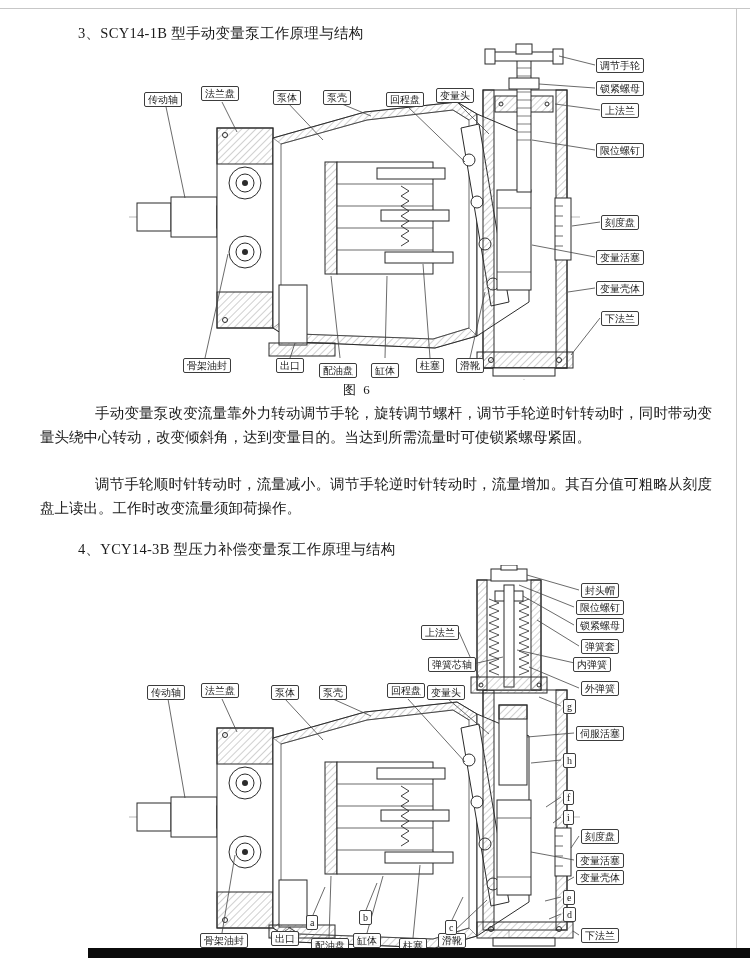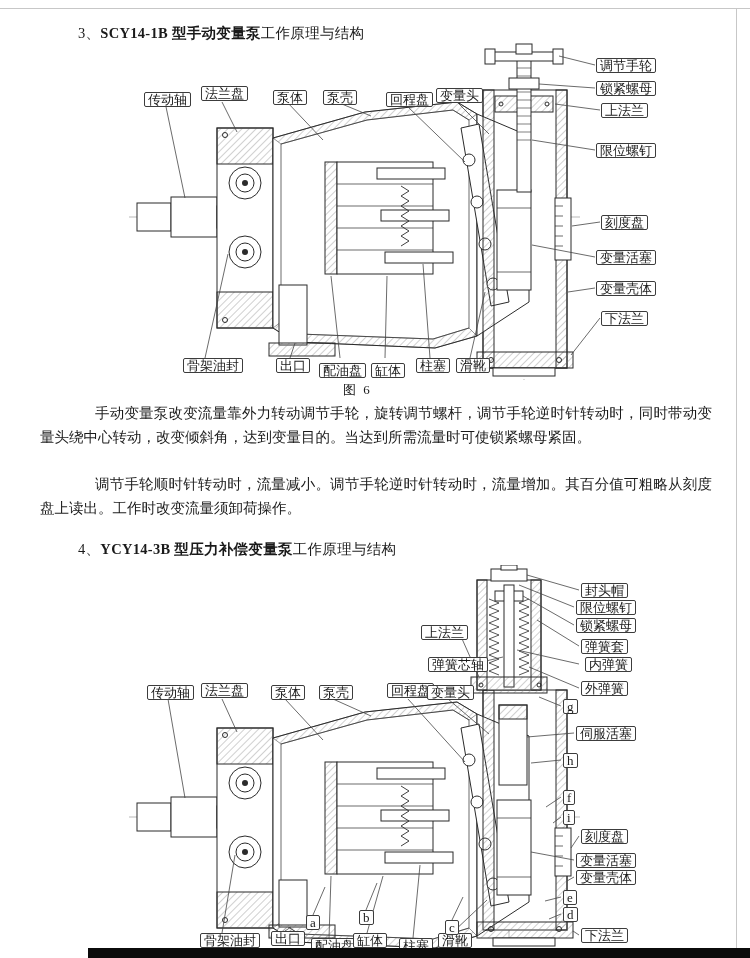--- a/index.html
+++ b/index.html
@@ -1,25 +1,25 @@
 <!DOCTYPE html>
 <html><head>
 <meta charset="utf-8">
 <style>
   *{margin:0;padding:0;box-sizing:border-box}
   html,body{width:750px;height:958px}
   body{position:relative;background:#ffffff;font-family:"Liberation Serif","DejaVu Serif",serif;color:#1a1a1a;overflow:hidden}
   .edge-top{position:absolute;left:0;top:8px;width:750px;height:1px;background:#c7c7c7}
   .edge-right{position:absolute;left:736px;top:8px;width:1px;height:950px;background:#c7c7c7}
   .sec-heading{position:absolute;font-size:14.5px;white-space:nowrap;letter-spacing:.3px}
-  .sec-heading .strong{font-weight:bold}
+  .sec-heading .strong{font-weight:normal}
   .para{position:absolute;left:40px;width:672px;font-size:14.5px;line-height:23.5px;text-align:justify;text-indent:55px}
   .diagram{position:absolute}
   .diagram svg{position:absolute;left:0;top:0}
-  .lbl{position:absolute;font-size:13px;line-height:11px;padding:1px 3px;border:1px solid #3c3c3c;border-radius:2px;background:rgba(255,255,255,.95);white-space:nowrap;z-index:3}
+  .lbl{position:absolute;font-size:10px;line-height:11px;padding:1px 3px;border:1px solid #3c3c3c;border-radius:2px;background:rgba(255,255,255,.95);white-space:nowrap;z-index:3}
   .caption{position:absolute;font-size:13px;letter-spacing:2px}
   .bottom-bar{position:absolute;left:88px;top:948px;width:662px;height:10px;background:#0b0b0b;z-index:5}
 </style>
 </head>
 <body>
 
 <div class="edge-top"></div>
 <div class="edge-right"></div>
 
 <div class="sec-heading" style="left:78px;top:24px">
@@ -317,21 +317,21 @@
   <div class="lbl" style="left:262px;top:118px">回程盘</div>
   <div class="lbl" style="left:302px;top:120px">变量头</div>
 
   <div class="lbl" style="left:296px;top:60px">上法兰</div>
   <div class="lbl" style="left:303px;top:92px">弹簧芯轴</div>
 
   <div class="lbl" style="left:456px;top:18px">封头帽</div>
   <div class="lbl" style="left:451px;top:35px">限位螺钉</div>
   <div class="lbl" style="left:451px;top:53px">锁紧螺母</div>
   <div class="lbl" style="left:456px;top:74px">弹簧套</div>
-  <div class="lbl" style="left:460px;top:92px">内弹簧</div>
+  <div class="lbl" style="left:448px;top:92px">内弹簧</div>
   <div class="lbl" style="left:456px;top:116px">外弹簧</div>
   <div class="lbl" style="left:438px;top:134px">g</div>
   <div class="lbl" style="left:451px;top:161px">伺服活塞</div>
   <div class="lbl" style="left:438px;top:188px">h</div>
   <div class="lbl" style="left:438px;top:225px">f</div>
   <div class="lbl" style="left:438px;top:245px">i</div>
   <div class="lbl" style="left:456px;top:264px">刻度盘</div>
   <div class="lbl" style="left:451px;top:288px">变量活塞</div>
   <div class="lbl" style="left:451px;top:305px">变量壳体</div>
   <div class="lbl" style="left:438px;top:325px">e</div>

